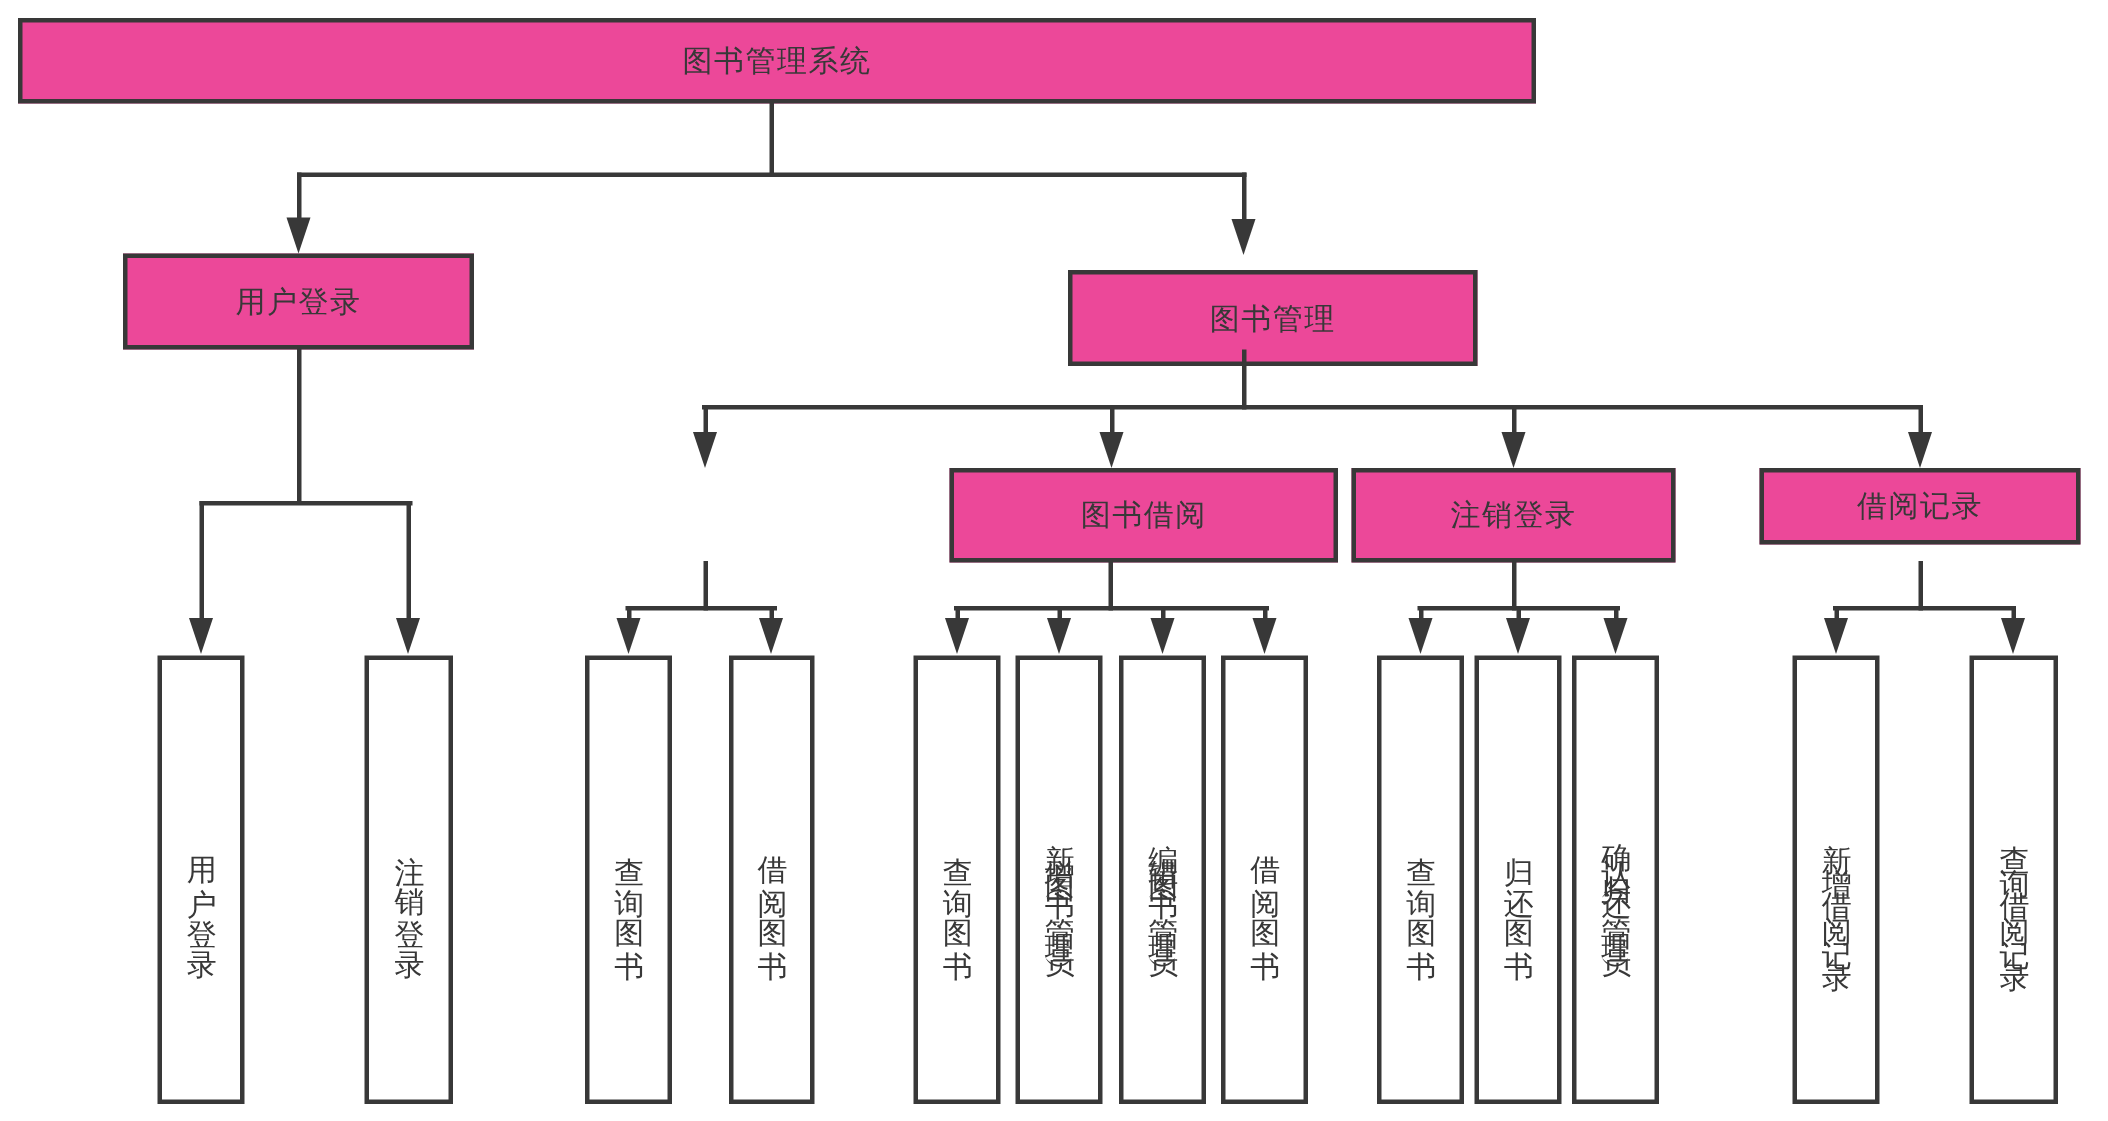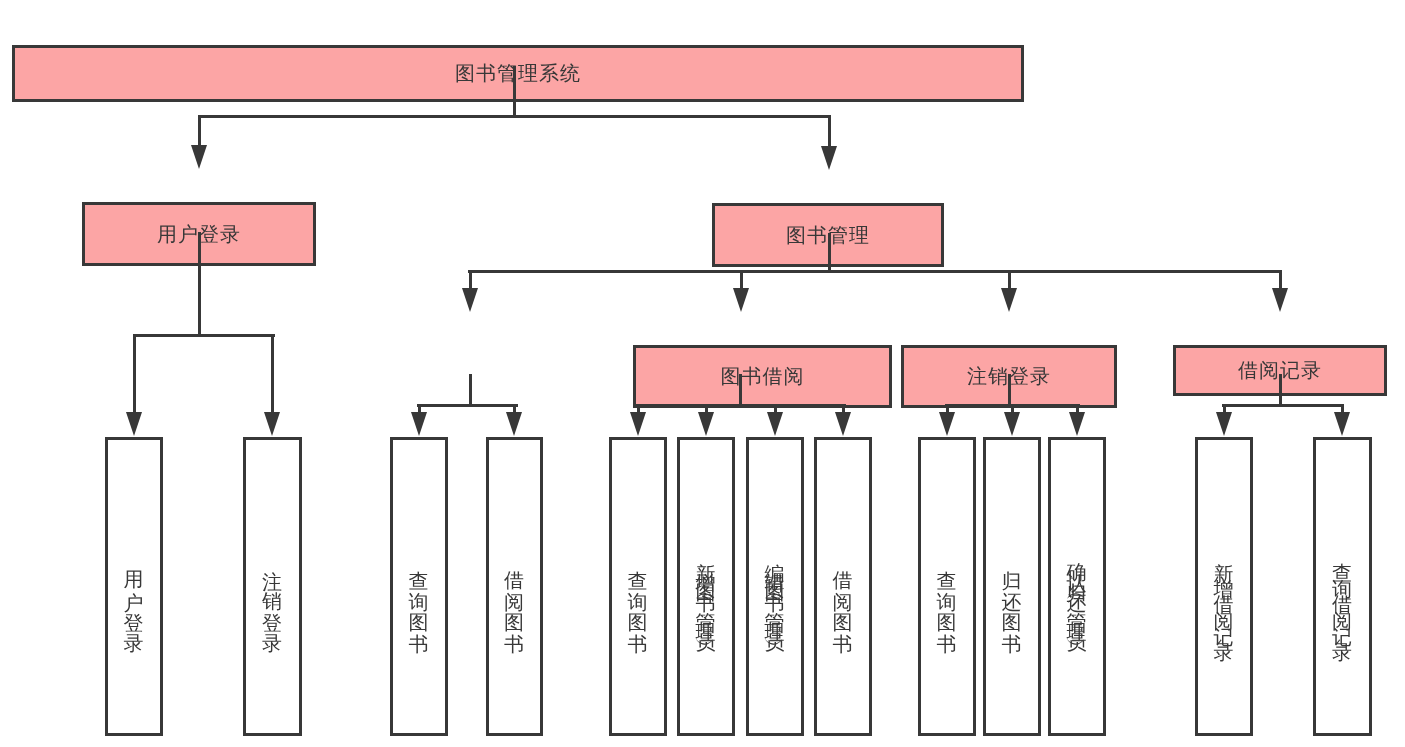--- a/index.html
+++ b/index.html
@@ -13,23 +13,23 @@
   .stage{
     position:relative;
     width:1405px;height:747px;
     background:var(--bg);
     font-family:"Liberation Sans","DejaVu Sans",sans-serif;
     overflow:hidden;
   }
   
   .hbox{
     position:absolute;
-    background:#fca5a5;
+    background:#ec4899;
     border:3px solid var(--line);
-    display:flex;align-items:center;justify-content:center;margin-top:33px;
+    display:flex;align-items:center;justify-content:center;
   }
   .hlabel{
     font-size:20px;color:var(--text);
     letter-spacing:1px;white-space:nowrap;
   }
   
   .vbox{
     position:absolute;top:437px;height:299px;
     background:#fff;
     border:3px solid var(--line);
@@ -65,21 +65,21 @@
 <div class="stage">
 
   <div class="hbox" style="left:12px;top:12px;width:1012px;height:57px">
     <span class="hlabel">图书管理系统</span>
   </div>
 
   <div class="hbox" style="left:82px;top:169px;width:234px;height:64px">
     <span class="hlabel">用户登录</span>
   </div>
 
-  <div class="hbox" style="left:712px;top:170px;width:232px;height:64px">
+  <div class="hbox" style="left:712px;top:180px;width:273px;height:64px">
     <span class="hlabel">图书管理</span>
   </div>
 
 
   <div class="hbox" style="left:633px;top:312px;width:259px;height:63px">
     <span class="hlabel">图书借阅</span>
   </div>
 
   <div class="hbox" style="left:901px;top:312px;width:216px;height:63px">
     <span class="hlabel">注销登录</span>

